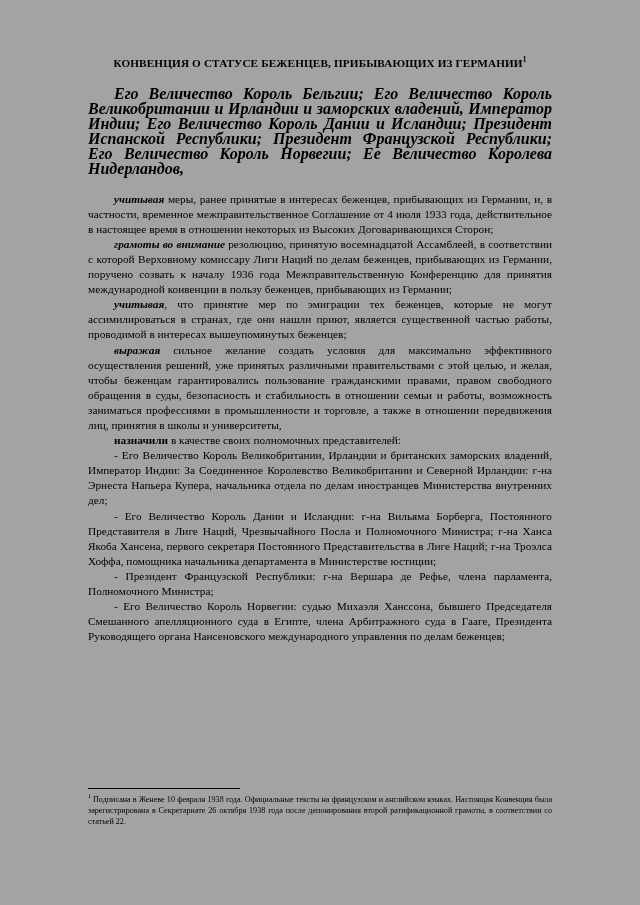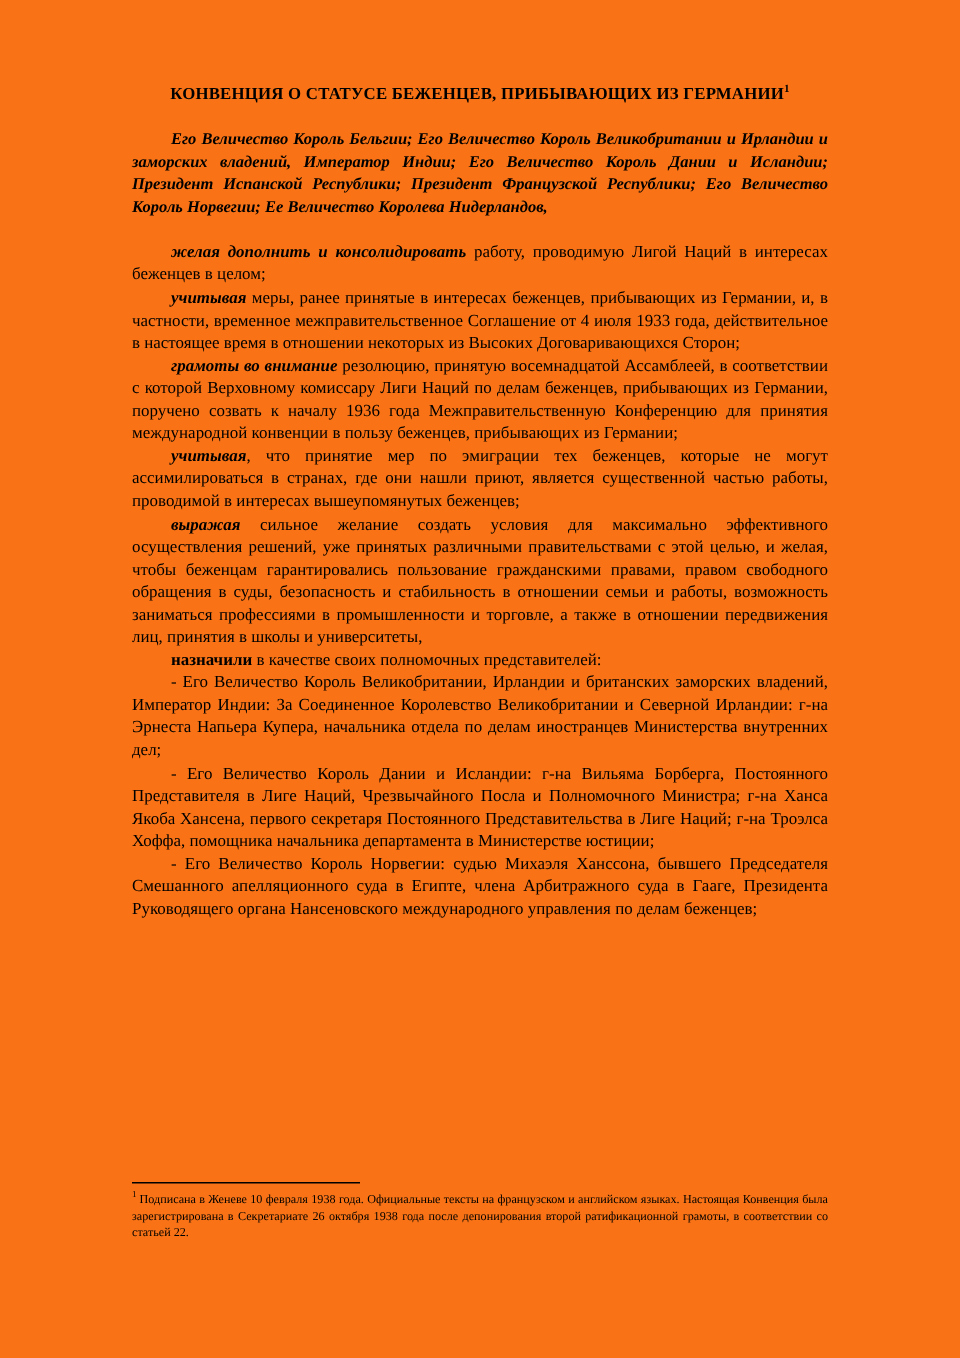--- a/index.html
+++ b/index.html
@@ -13,21 +13,21 @@
     height: 905px;
     font-family: "Liberation Serif", "DejaVu Serif", serif;
     color: #000000;
     -webkit-font-smoothing: antialiased;
   }
   .page {
     position: relative;
     width: 640px;
     height: 905px;
     box-sizing: border-box;
-    background: #f97316;
+    background: #a3a3a3;
     overflow: hidden;
   }
   .content {
     position: absolute;
     left: 88px;
     top: 56px;
     width: 464px;
   }
   .doc-title {
     font-size: 11.2px;
@@ -38,21 +38,21 @@
     margin: 0 0 16px 0;
     white-space: nowrap;
   }
   .doc-title sup {
     font-size: 7.4px;
     font-weight: bold;
     vertical-align: super;
     line-height: 0;
   }
   .preamble {
-    font-size: 11px;
+    font-size: 16px;
     font-weight: bold;
     font-style: italic;
     text-align: justify;
     text-align-last: left;
     line-height: 15.1px;
     text-indent: 26px;
     margin: 2px 0 15px 0;
   }
   p.body-par {
     font-size: 11.3px;
@@ -103,28 +103,28 @@
 
 <div class="page">
 
   <div class="content">
 
     <h1 class="doc-title"><span>КОНВЕНЦИЯ О СТАТУСЕ БЕЖЕНЦЕВ, ПРИБЫВАЮЩИХ ИЗ ГЕРМАНИИ</span><sup>1</sup></h1>
 
     <p class="preamble">Его Величество Король Бельгии; Его Величество Король Великобритании и Ирландии и заморских владений, Император Индии; Его Величество Король Дании и Исландии; Президент Испанской Республики; Президент Французской Республики; Его Величество Король Норвегии; Ее Величество Королева Нидерландов,</p>
 
     <div>
-      <p class="body-par"><span class="lead-bi">желая дополнить и консолидировать</span><span> работу, проводимую Лигой Наций в интересах беженцев в целом;</span></p>
       <p class="body-par"><span class="lead-bi">учитывая</span><span> меры, ранее принятые в интересах беженцев, прибывающих из Германии, и, в частности, временное межправительственное Соглашение от 4 июля 1933 года, действительное в настоящее время в отношении некоторых из Высоких Договаривающихся Сторон;</span></p>
       <p class="body-par"><span class="lead-bi">грамоты во внимание</span><span> резолюцию, принятую восемнадцатой Ассамблеей, в соответствии с которой Верховному комиссару Лиги Наций по делам беженцев, прибывающих из Германии, поручено созвать к началу 1936 года Межправительственную Конференцию для принятия международной конвенции в пользу беженцев, прибывающих из Германии;</span></p>
       <p class="body-par"><span class="lead-bi">учитывая</span><span>, что принятие мер по эмиграции тех беженцев, которые не могут ассимилироваться в странах, где они нашли приют, является существенной частью работы, проводимой в интересах вышеупомянутых беженцев;</span></p>
       <p class="body-par"><span class="lead-bi">выражая</span><span> сильное желание создать условия для максимально эффективного осуществления решений, уже принятых различными правительствами с этой целью, и желая, чтобы беженцам гарантировались пользование гражданскими правами, правом свободного обращения в суды, безопасность и стабильность в отношении семьи и работы, возможность заниматься профессиями в промышленности и торговле, а также в отношении передвижения лиц, принятия в школы и университеты,</span></p>
       <p class="body-par"><span class="lead-b">назначили</span><span> в качестве своих полномочных представителей:</span></p>
       <p class="body-par"><span>- Его Величество Король Великобритании, Ирландии и британских заморских владений, Император Индии: За Соединенное Королевство Великобритании и Северной Ирландии: г-на Эрнеста Напьера Купера, начальника отдела по делам иностранцев Министерства внутренних дел;</span></p>
       <p class="body-par"><span>- Его Величество Король Дании и Исландии: г-на Вильяма Борберга, Постоянного Представителя в Лиге Наций, Чрезвычайного Посла и Полномочного Министра; г-на Ханса Якоба Хансена, первого секретаря Постоянного Представительства в Лиге Наций;   г-на Троэлса Хоффа, помощника начальника департамента в Министерстве юстиции;</span></p>
+      <p class="body-par"><span>- Президент Французской Республики: г-на Вершара де Рефье, члена парламента, Полномочного Министра;</span></p>
       <p class="body-par"><span>- Его Величество Король Норвегии: судью Михаэля Ханссона, бывшего Председателя Смешанного апелляционного суда в Египте, члена Арбитражного суда в Гааге, Президента Руководящего органа Нансеновского международного управления по делам беженцев;</span></p>
     </div>
 
   </div>
 
   <div class="footnote-zone">
     <div class="footnote-rule"></div>
     <p class="footnote-text"><sup>1</sup><span>Подписана в Женеве 10 февраля 1938 года. Официальные тексты на французском и английском языках. Настоящая Конвенция была зарегистрирована в Секретариате 26 октября 1938 года после депонирования второй ратификационной грамоты, в соответствии со статьей 22.</span></p>
   </div>
 

